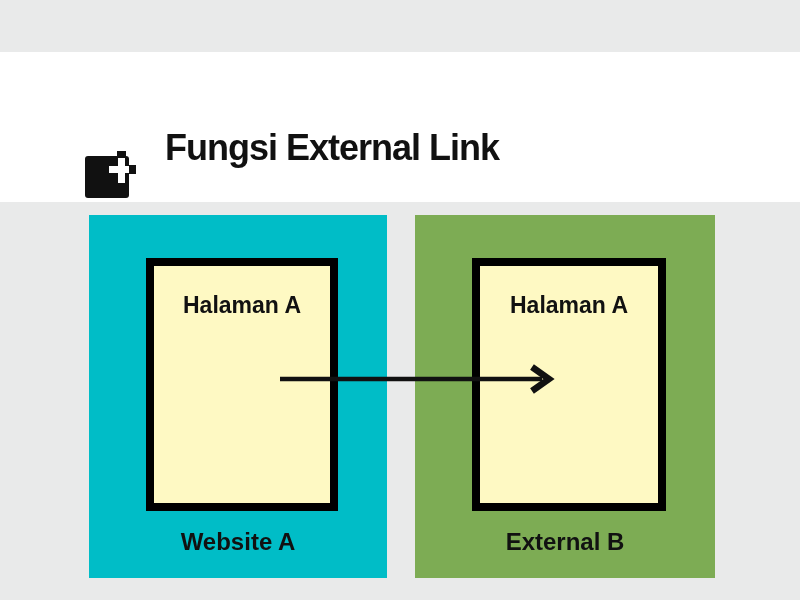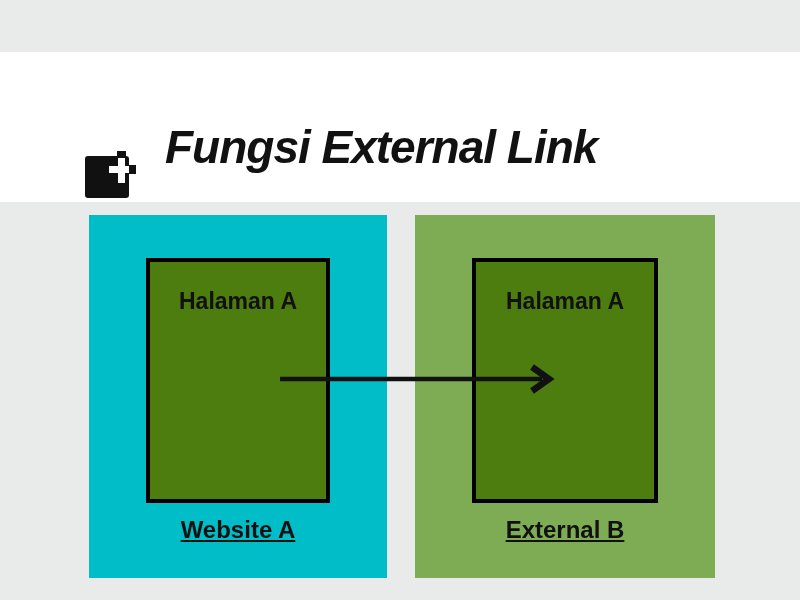--- a/index.html
+++ b/index.html
@@ -20,60 +20,58 @@
     background: #FFFFFF;
   }
   .logo {
     position: absolute;
     left: 84px; top: 99px;
     width: 52px; height: 50px;
   }
   .title {
     position: absolute;
     left: 165px; top: 68px;
-    font-size: 46px;
+    font-size: 36px;
     font-weight: bold;
     line-height: 55px;
     letter-spacing: -1px;
     color: #111111;
     white-space: nowrap;
-    font-style: italic;
   }
   .panel {
     position: absolute;
     top: 215px;
     height: 363px;
   }
   .panel-a { left: 89px;  width: 298px; background: #00BDC7; }
   .panel-b { left: 415px; width: 300px; background: #7DAC54; }
   .page-box {
     position: absolute;
     left: 57px; top: 43px;
     height: 237px;
-    background: #4d7c0f;
-    border: 4px solid #000000;
+    background: #fef9c3;
+    border: 8px solid #000000;
     text-align: center;
   }
   .panel-a .page-box { width: 176px; }
   .panel-b .page-box { width: 178px; }
   .page-label {
     margin-top: 26px;
     font-size: 23px;
     font-weight: bold;
     color: #111111;
   }
   .panel-label {
     position: absolute;
-    left: 0; bottom: 34px;
+    left: 0; bottom: 22px;
     width: 100%;
     text-align: center;
     font-size: 24px;
     font-weight: bold;
     color: #111111;
-    text-decoration: underline;
   }
   .arrow-overlay {
     position: absolute;
     left: 0; top: 0;
     width: 800px; height: 600px;
     pointer-events: none;
   }
 </style>
 </head>
 <body>

